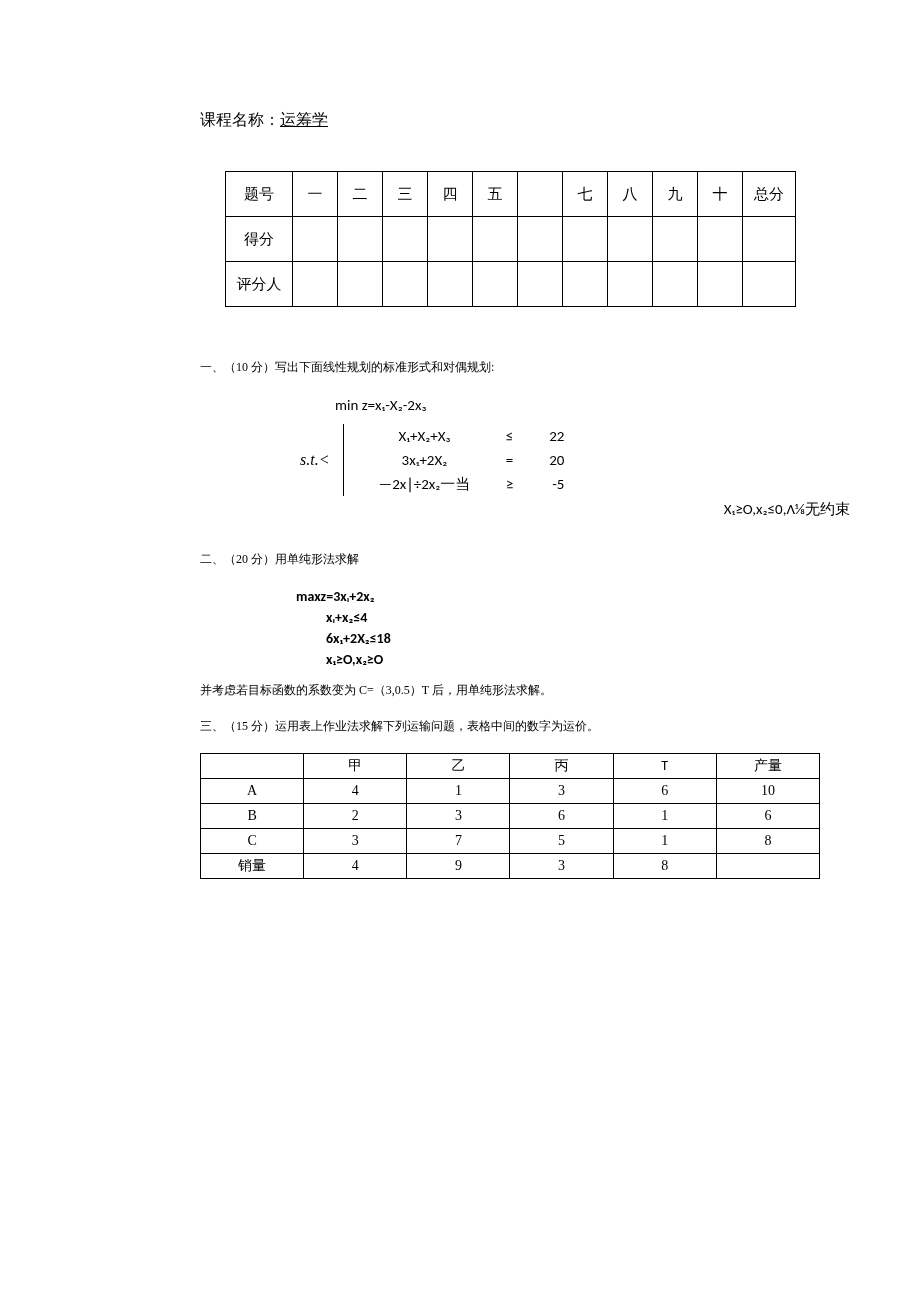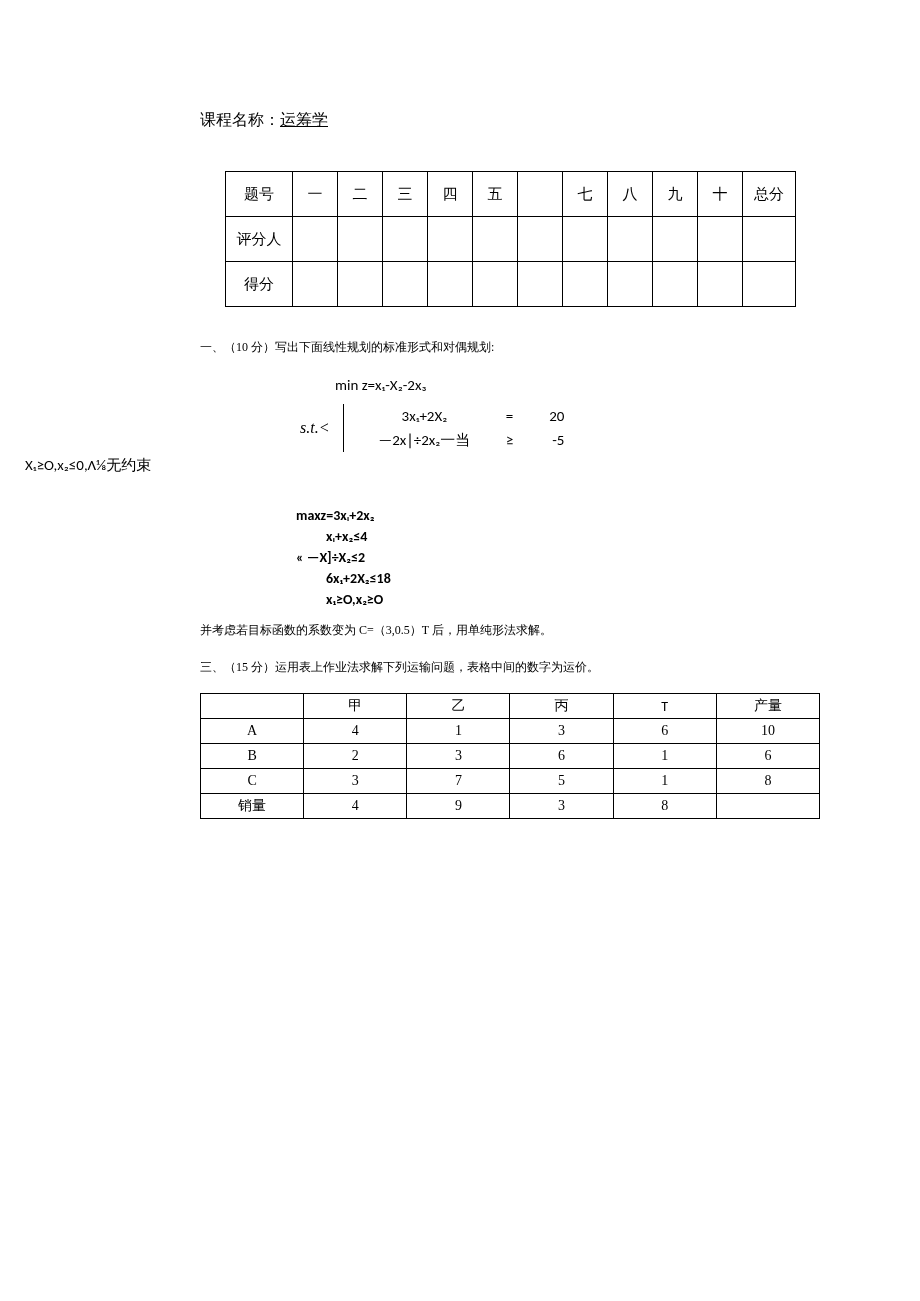--- a/index.html
+++ b/index.html
@@ -12,34 +12,35 @@
     width: 920px;
   }
   .page {
     padding: 110px 70px 60px 200px;
     box-sizing: border-box;
     width: 920px;
   }
   .far-left {
     padding-left: 0;
     margin-left: -175px;
+    text-align: right;
   }
   .course-line {
     font-size: 16px;
     margin-bottom: 40px;
   }
   .underline {
     text-decoration: underline;
     margin-top: 40px;
   }
   table {
     border-collapse: collapse;
   }
   .score-table {
-    margin-bottom: 30px;
+    margin-bottom: 50px;
     margin-left: 25px;
     border-radius: 9px;
   }
   .score-table td {
     border: 1px solid #000;
     text-align: center;
     height: 42px;
     font-size: 15px;
   }
   .score-table td.hcell { width: 64px; }
@@ -128,35 +129,35 @@
       <td class="ncell">四</td>
       <td class="ncell">五</td>
       <td class="ncell"></td>
       <td class="ncell">七</td>
       <td class="ncell">八</td>
       <td class="ncell">九</td>
       <td class="ncell">十</td>
       <td class="ncell" style="width:50px">总分</td>
     </tr>
     <tr>
+      <td class="hcell">得分</td>
+      <td></td>
+          <td></td>
+          <td></td>
+          <td></td>
+          <td></td>
+          <td></td>
+          <td></td>
+          <td></td>
+          <td></td>
+          <td></td>
+          <td></td>
+    </tr>
+    <tr>
       <td class="hcell">评分人</td>
-      <td></td>
-          <td></td>
-          <td></td>
-          <td></td>
-          <td></td>
-          <td></td>
-          <td></td>
-          <td></td>
-          <td></td>
-          <td></td>
-          <td></td>
-    </tr>
-    <tr>
-      <td class="hcell">得分</td>
       <td></td>
           <td></td>
           <td></td>
           <td></td>
           <td></td>
           <td></td>
           <td></td>
           <td></td>
           <td></td>
           <td></td>
@@ -166,38 +167,43 @@
     </table>
 
   <div class="q-line">一、（10 分）写出下面线性规划的标准形式和对偶规划:</div>
 
   <div class="formula-block">
     <div class="row">min  z=x₁-X₂-2x₃</div>
   </div>
   <div class="st-wrap">
     <div class="st-label">s.t.&lt;</div>
     <div class="brace">
+      <div class="brace-row">
+        <span class="lhs">X₁+X₂+X₃</span>
+        <span class="op">≤</span>
+        <span class="rhs">22</span>
+      </div>
       <div class="brace-row">
         <span class="lhs">3x₁+2X₂</span>
         <span class="op">=</span>
         <span class="rhs">20</span>
       </div>
       <div class="brace-row">
         <span class="lhs">—2x∣÷2x₂一当</span>
         <span class="op">≥</span>
         <span class="rhs">-5</span>
       </div>
     </div>
   </div>
   <div class="cond-line far-left">X₁≥O,x₂≤0,Λ⅛无约束</div>
 
+  <div class="q-line">二、（20 分）用单纯形法求解</div>
   <div class="q2-formula">
     <div>maxz=3xᵢ+2x₂</div>
     <div class="row2">xᵢ+x₂≤4</div>
-    <div class="row3">«    —X]÷X₂≤2</div>
     <div class="row2">6x₁+2X₂≤18</div>
     <div class="row2">x₁≥O,x₂≥O</div>
   </div>
   <div class="q-line">并考虑若目标函数的系数变为 C=（3,0.5）T 后，用单纯形法求解。</div>
 
   <div class="q-line">三、（15 分）运用表上作业法求解下列运输问题，表格中间的数字为运价。</div>
 
   <table class="trans-table">
     <tbody>
         <tr>

